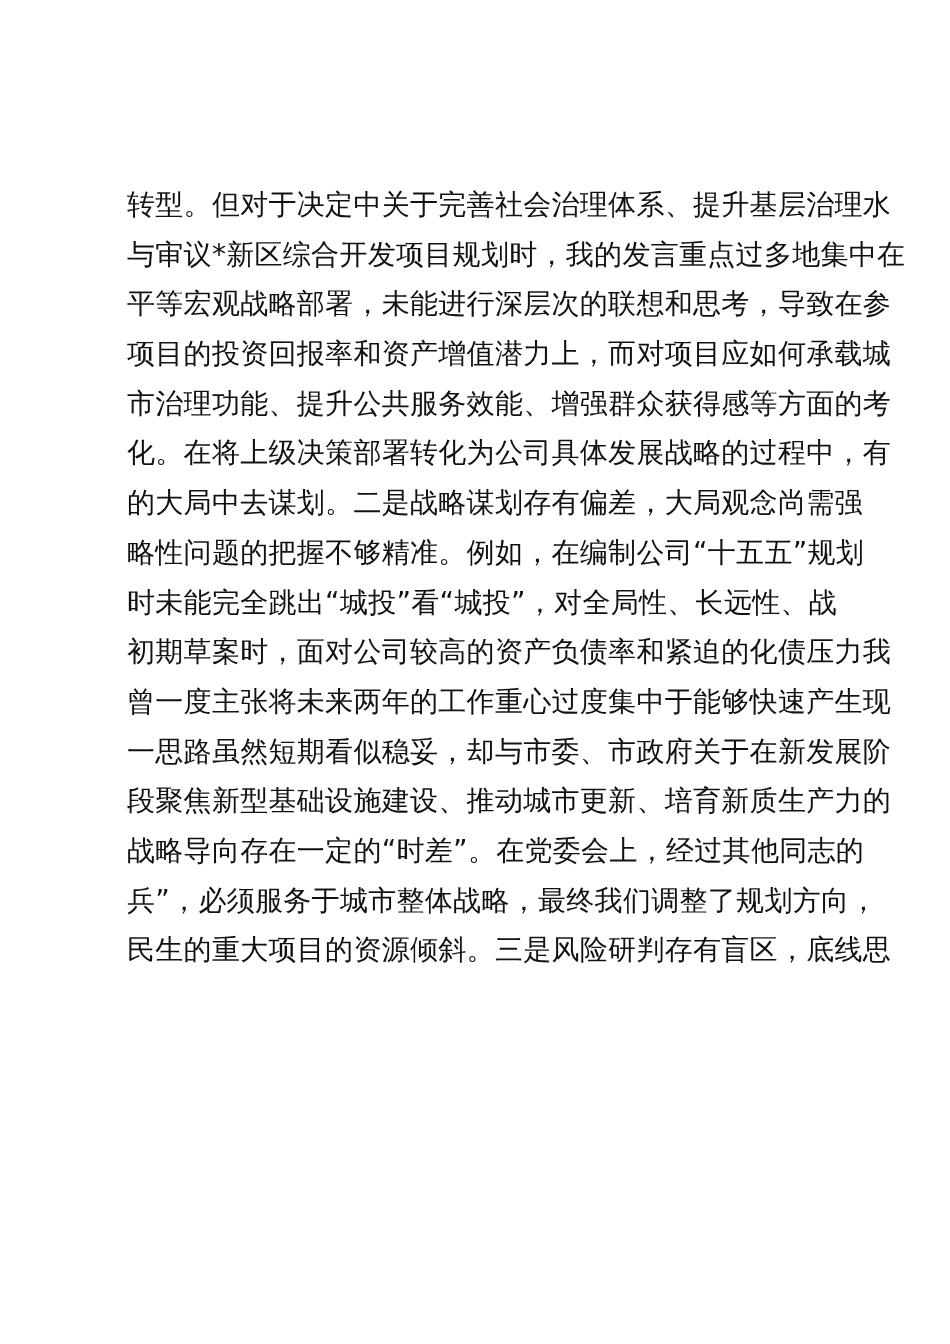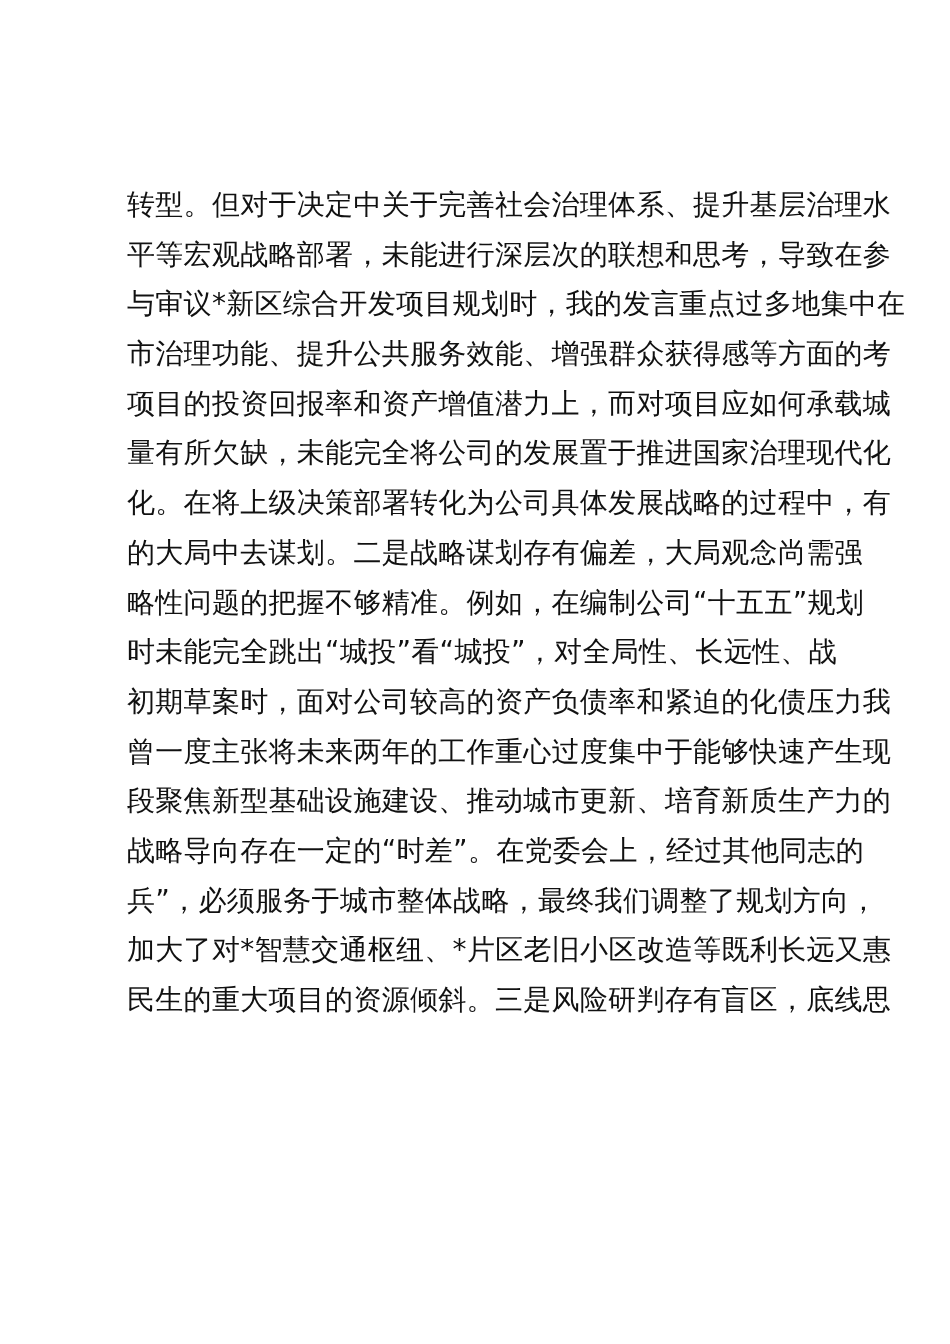--- a/index.html
+++ b/index.html
@@ -37,30 +37,29 @@
       white-space: nowrap;
       letter-spacing: 0.3px;
     }
   </style>
 </head>
 <body>
 
 <div class="page">
   <div class="body-text">
     <span class="line">转型。但对于决定中关于完善社会治理体系、提升基层治理水</span>
+    <span class="line">与审议*新区综合开发项目规划时，我的发言重点过多地集中在</span>
     <span class="line">平等宏观战略部署，未能进行深层次的联想和思考，导致在参</span>
-    <span class="line">与审议*新区综合开发项目规划时，我的发言重点过多地集中在</span>
+    <span class="line">项目的投资回报率和资产增值潜力上，而对项目应如何承载城</span>
     <span class="line">市治理功能、提升公共服务效能、增强群众获得感等方面的考</span>
-    <span class="line">项目的投资回报率和资产增值潜力上，而对项目应如何承载城</span>
-    <span class="line">量有所欠缺，未能完全将公司的发展置于推进国家治理现代化</span>
     <span class="line">化。在将上级决策部署转化为公司具体发展战略的过程中，有</span>
     <span class="line">的大局中去谋划。二是战略谋划存有偏差，大局观念尚需强</span>
     <span class="line">略性问题的把握不够精准。例如，在编制公司“十五五”规划</span>
     <span class="line">时未能完全跳出“城投”看“城投”，对全局性、长远性、战</span>
     <span class="line">初期草案时，面对公司较高的资产负债率和紧迫的化债压力我</span>
     <span class="line">曾一度主张将未来两年的工作重心过度集中于能够快速产生现</span>
+    <span class="line">一思路虽然短期看似稳妥，却与市委、市政府关于在新发展阶</span>
     <span class="line">段聚焦新型基础设施建设、推动城市更新、培育新质生产力的</span>
     <span class="line">战略导向存在一定的“时差”。在党委会上，经过其他同志的</span>
     <span class="line">兵”，必须服务于城市整体战略，最终我们调整了规划方向，</span>
-    <span class="line">加大了对*智慧交通枢纽、*片区老旧小区改造等既利长远又惠</span>
     <span class="line">民生的重大项目的资源倾斜。三是风险研判存有盲区，底线思</span>
   </div>
 </div>
 
 </body></html>

